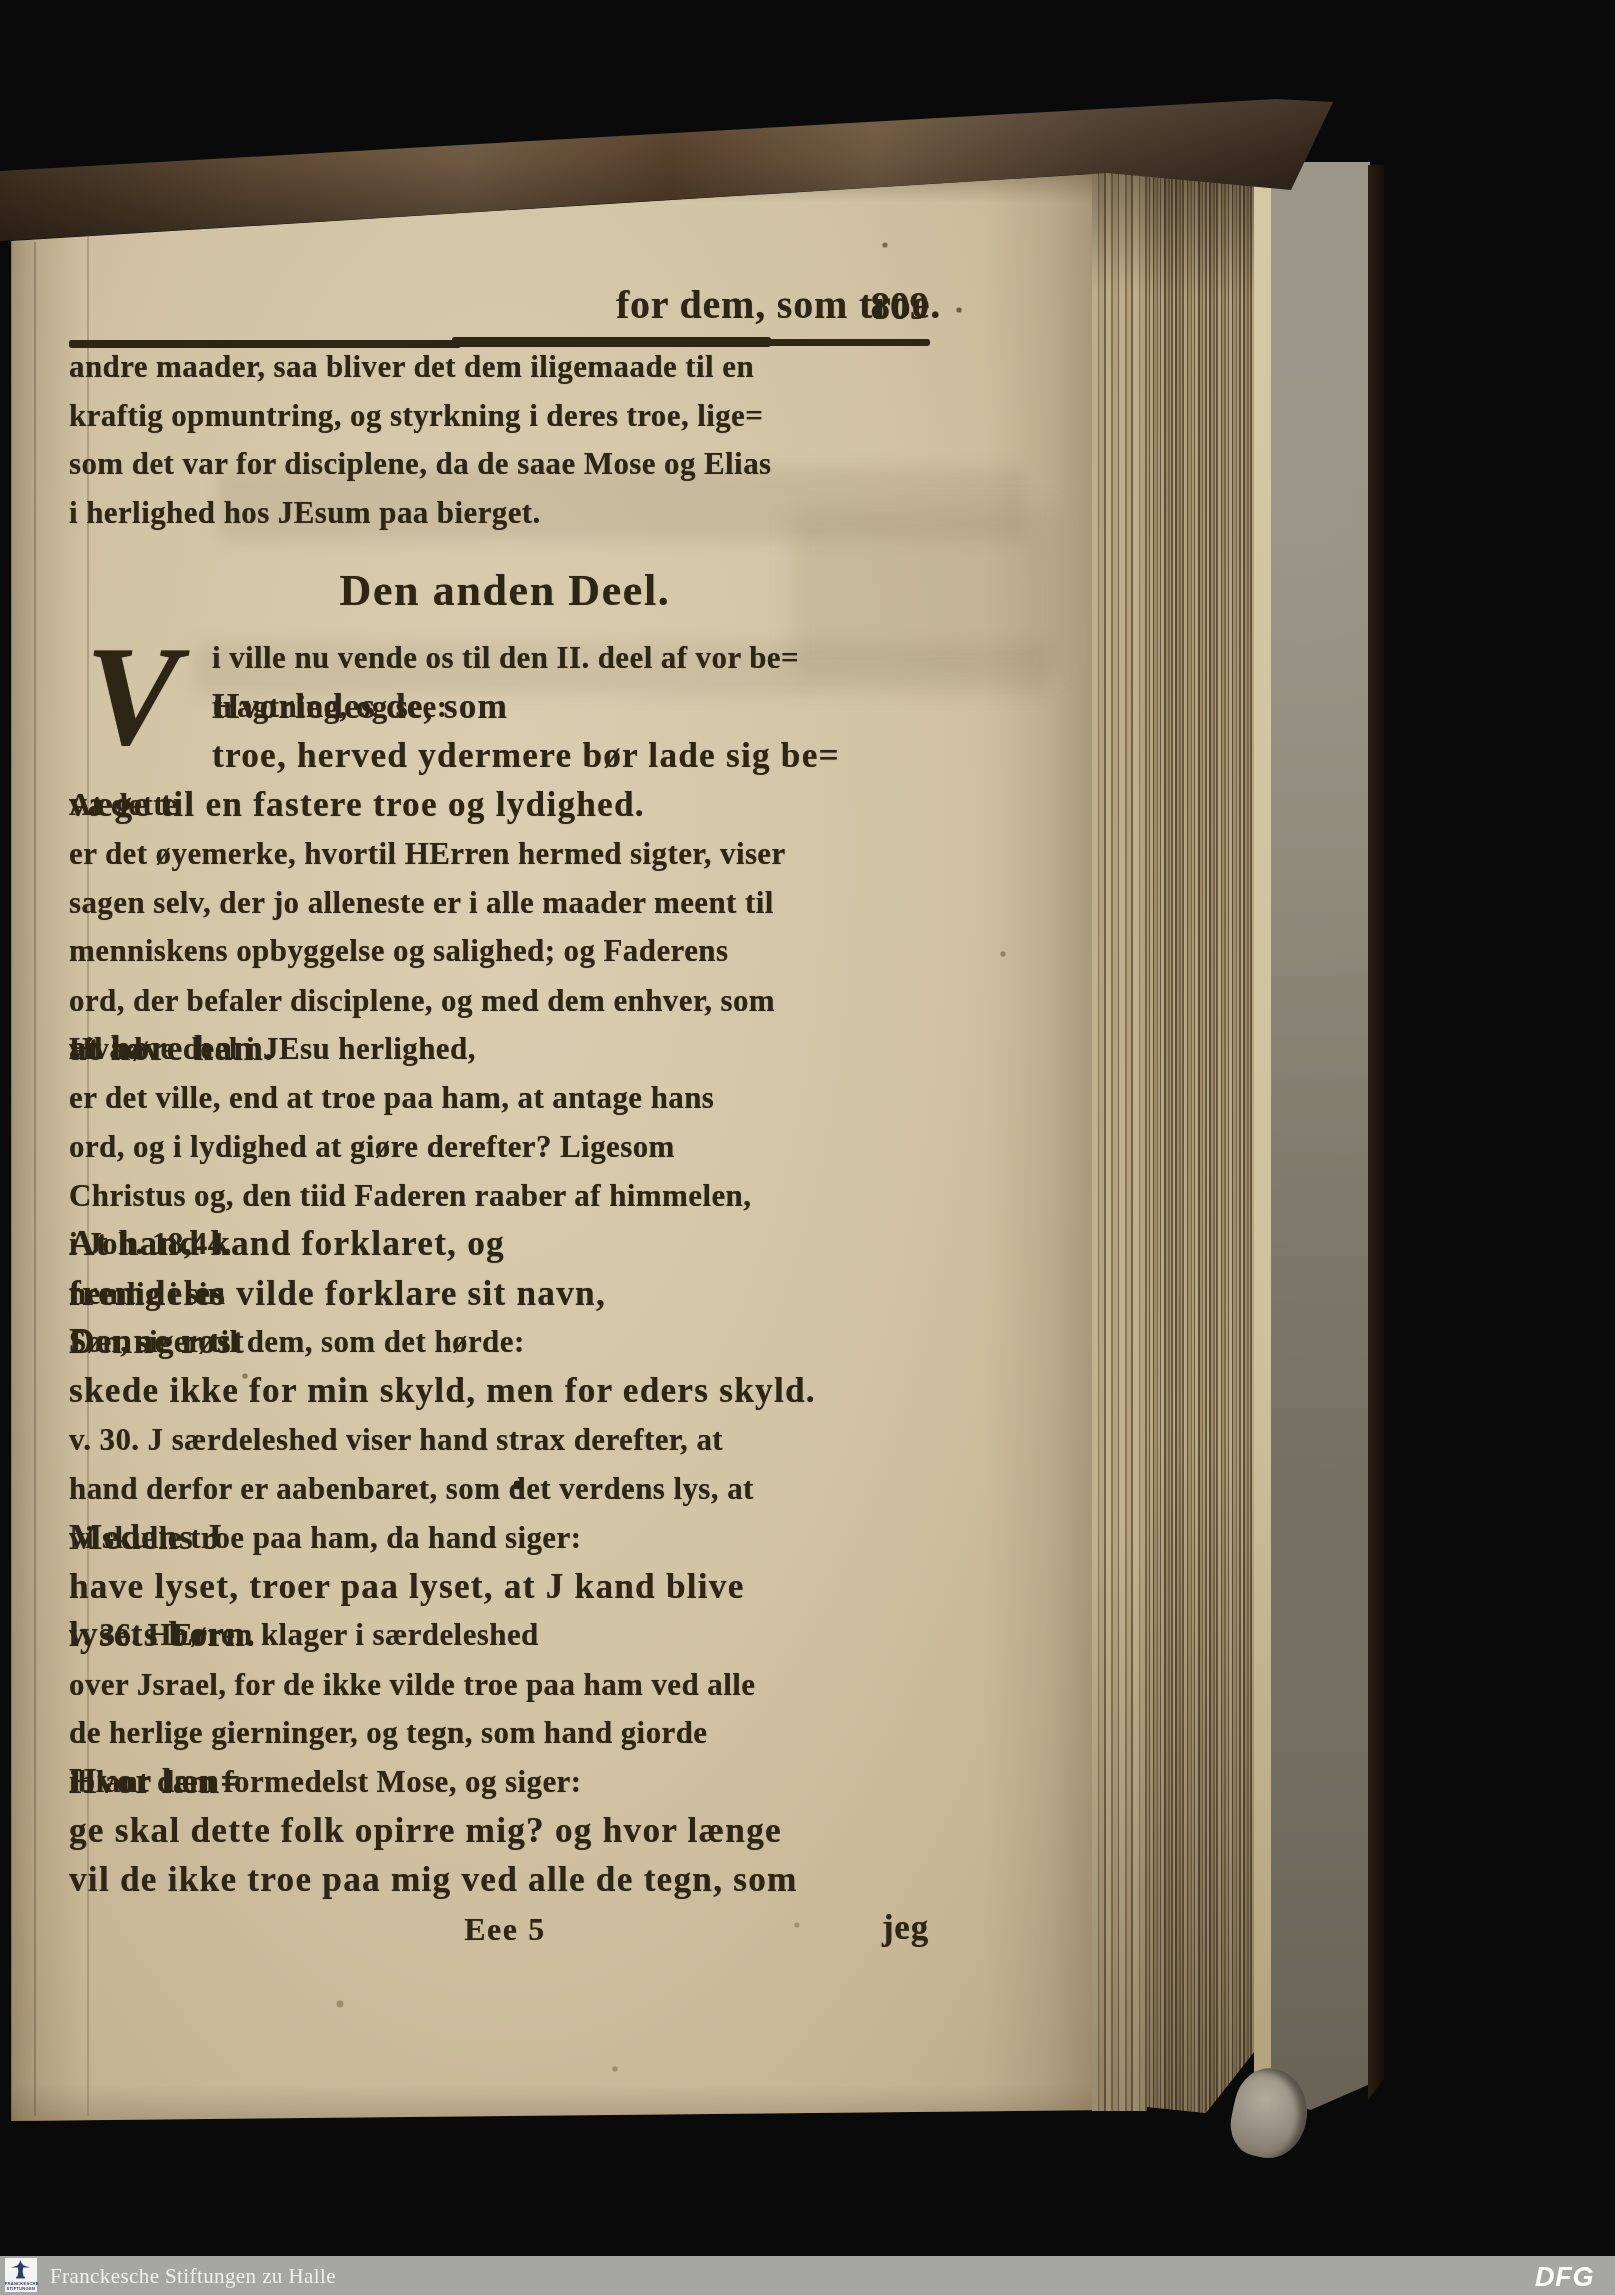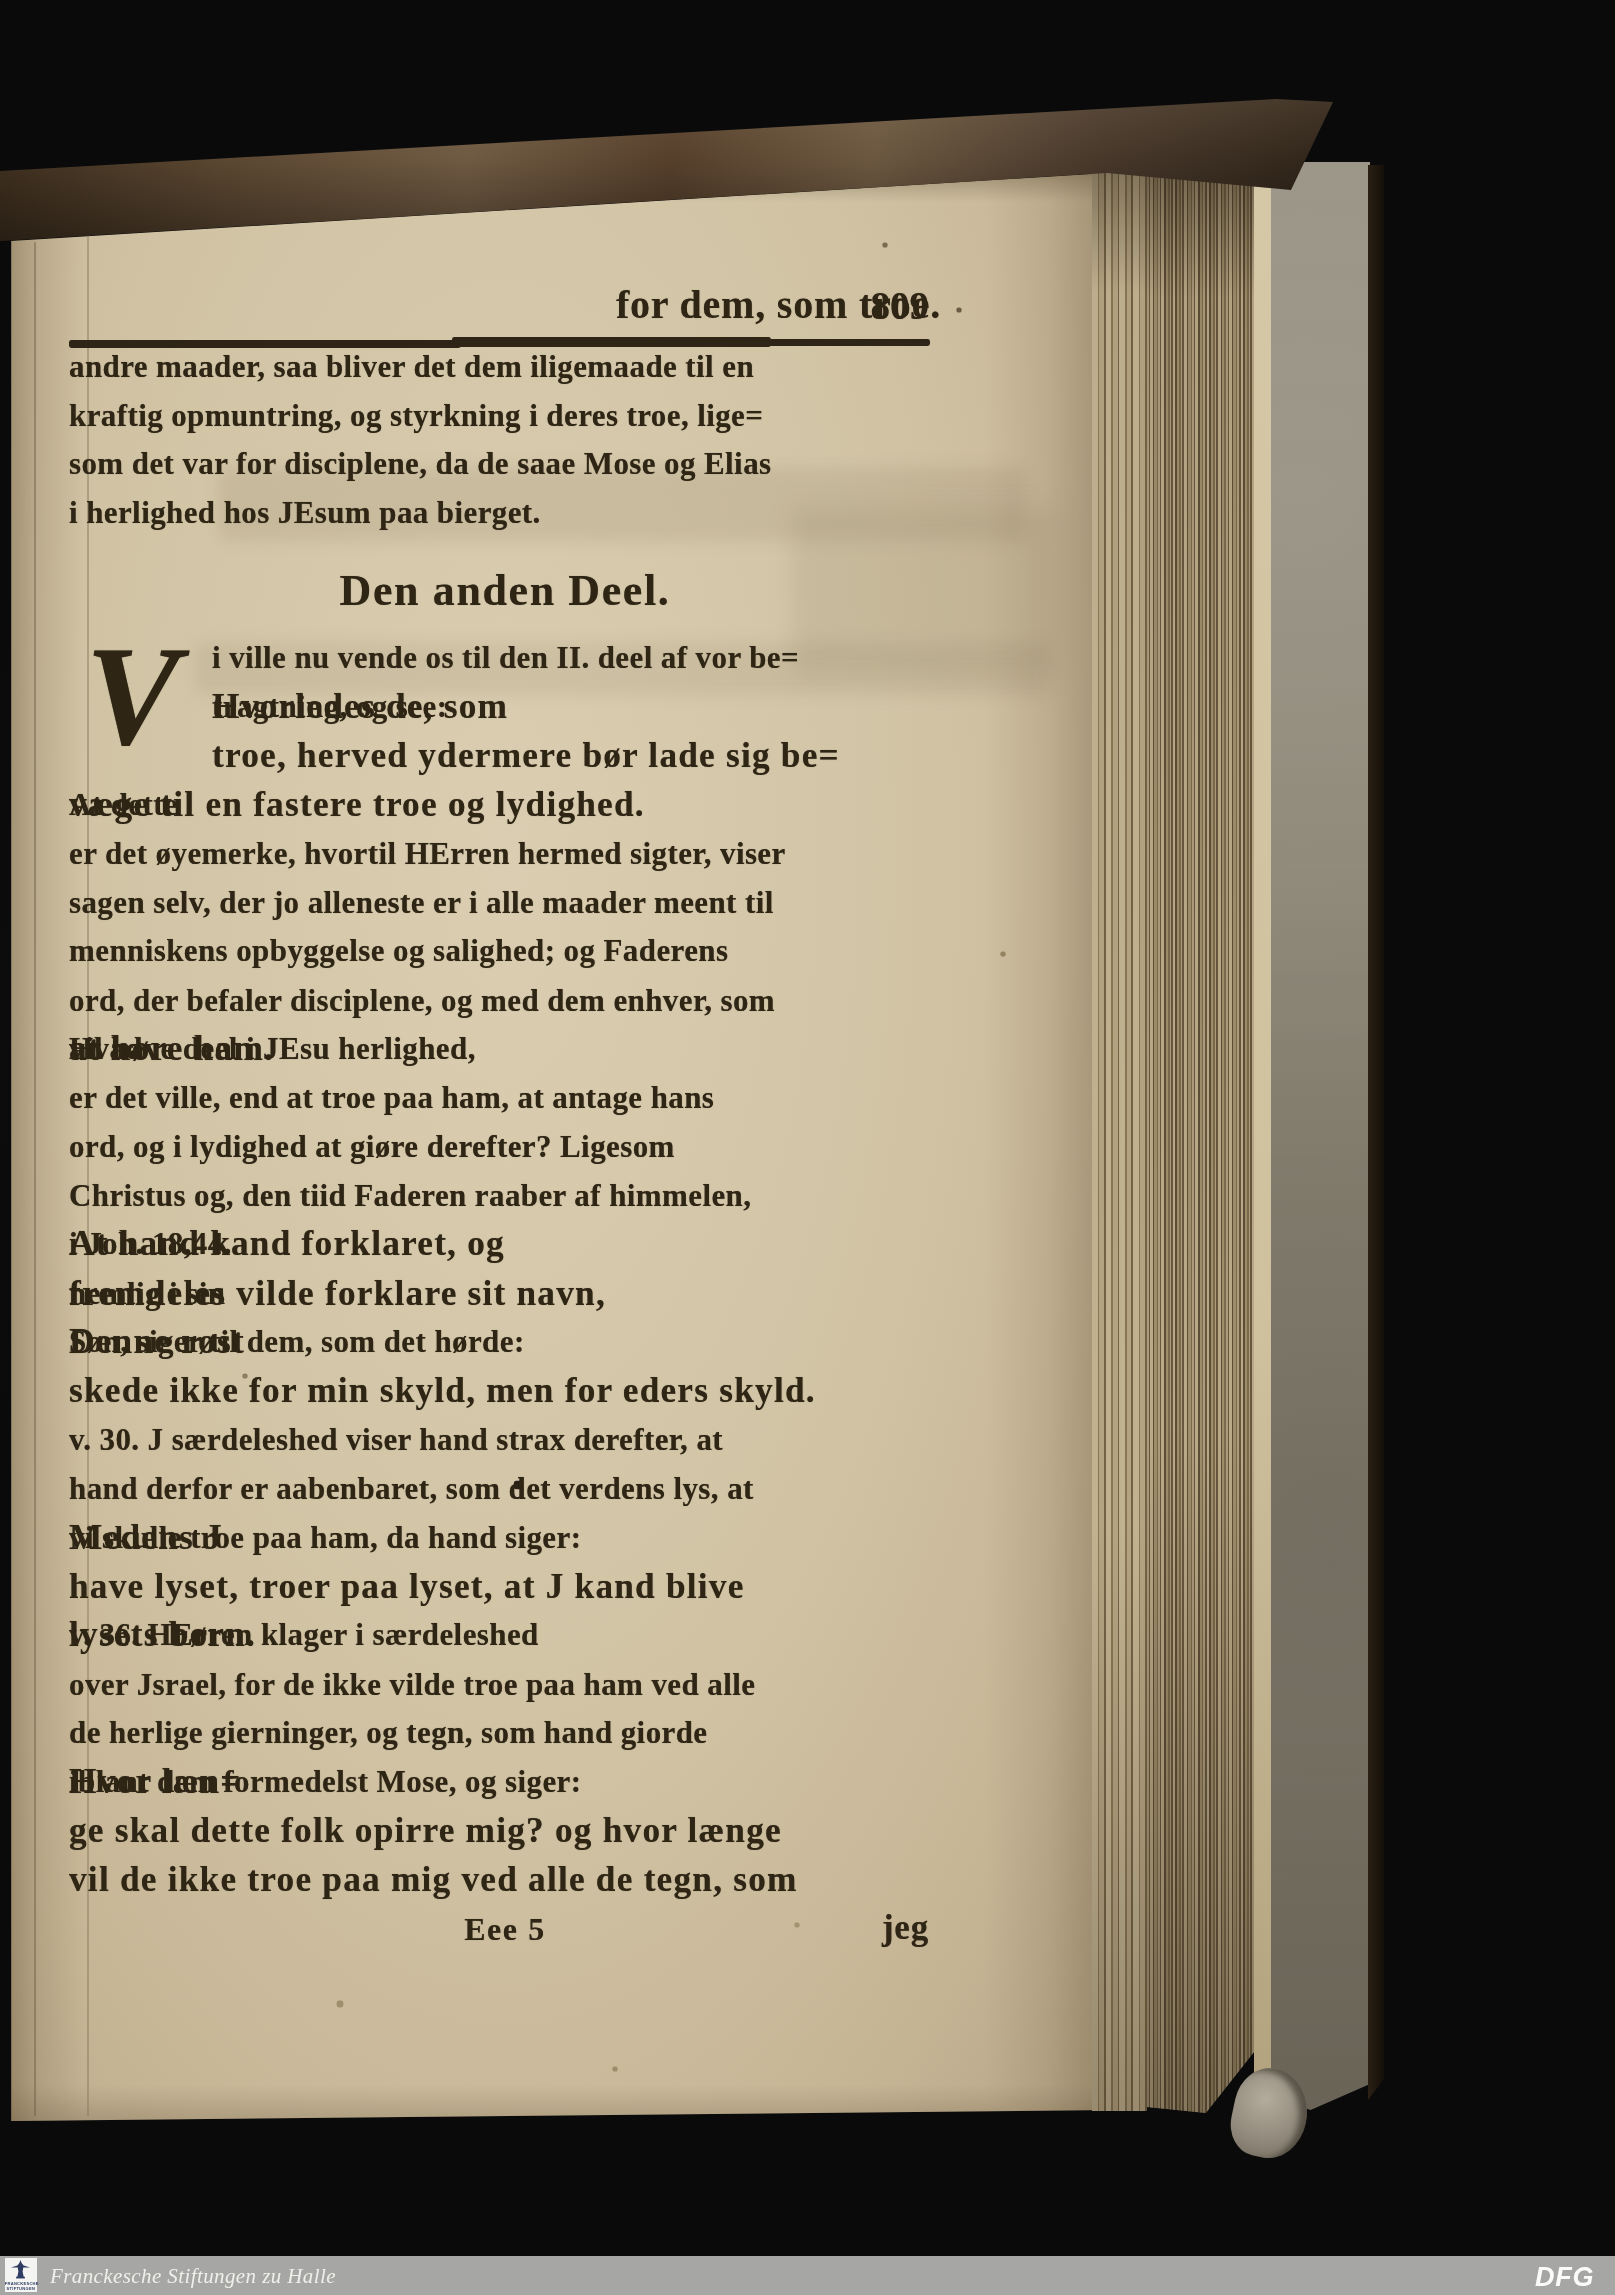--- a/index.html
+++ b/index.html
@@ -227,18 +227,18 @@
 
   <div class="bar">
     <div class="logoBox" style="left:4.8px;top:2.4px;">
       <svg width="21" height="19.4" viewBox="0 0 24 22">
         <path fill="#2e3c63" d="M12 0 L13.3 3.4 L15.6 6.2 L23 8.6 L15.2 8.4 L14.4 13 L15.8 20 L8.2 20 L9.6 13 L8.8 8.4 L1 8.6 L8.4 6.2 L10.7 3.4 Z"></path>
         <rect fill="#2e3c63" x="7" y="19" width="10" height="2"></rect>
       </svg>
       <div class="logoTxt" style="top:24px;">FRANCKESCHE</div>
       <div class="logoTxt" style="top:29px;">STIFTUNGEN</div>
     </div>
-    <div class="instLabel" style="left:50px;top:8px;font-style:italic;">Franckesche Stiftungen zu Halle</div>
+    <div class="instLabel" style="left:50px;top:8px;">Franckesche Stiftungen zu Halle</div>
     <div class="dfg" style="left:1535px;top:5.7px;">DFG</div>
   </div>
 
 </div>
 
 
 </body></html>

